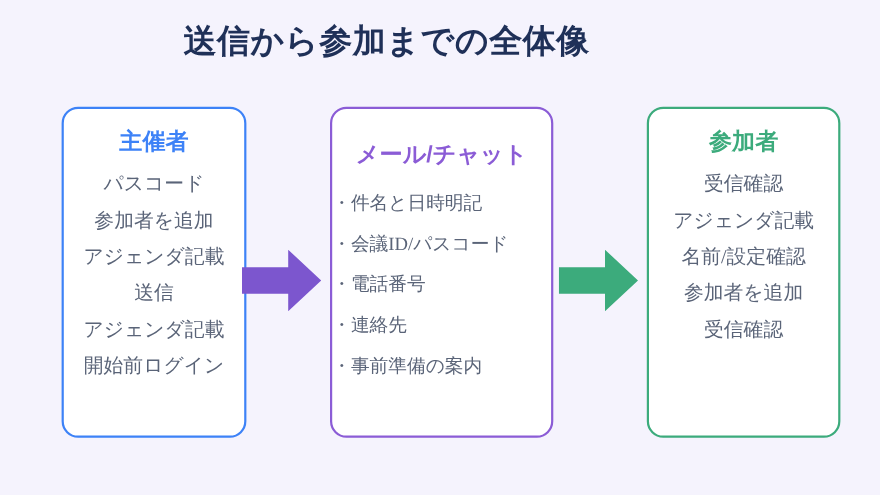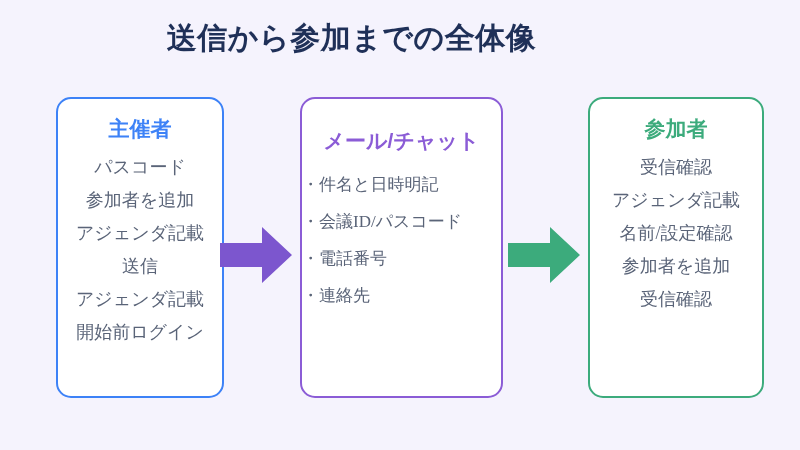--- a/index.html
+++ b/index.html
@@ -129,20 +129,21 @@
     </svg>
   </div>
 
   <div class="card card-mail">
     <div class="card-heading">メール/チャット</div>
     <ul class="card-list">
       <li>・件名と日時明記</li>
       <li>・会議ID/パスコード</li>
       <li>・電話番号</li>
       <li>・連絡先</li>
+      <li>・事前準備の案内</li>
     </ul>
   </div>
 
   <div class="arrow arrow-two">
     <svg width="72" height="56" viewBox="0 0 72 56" xmlns="http://www.w3.org/2000/svg">
       <polygon points="0,16 42,16 42,0 72,28 42,56 42,40 0,40" fill="#3cab7c"></polygon>
     </svg>
   </div>
 
   <div class="card card-attendee">

